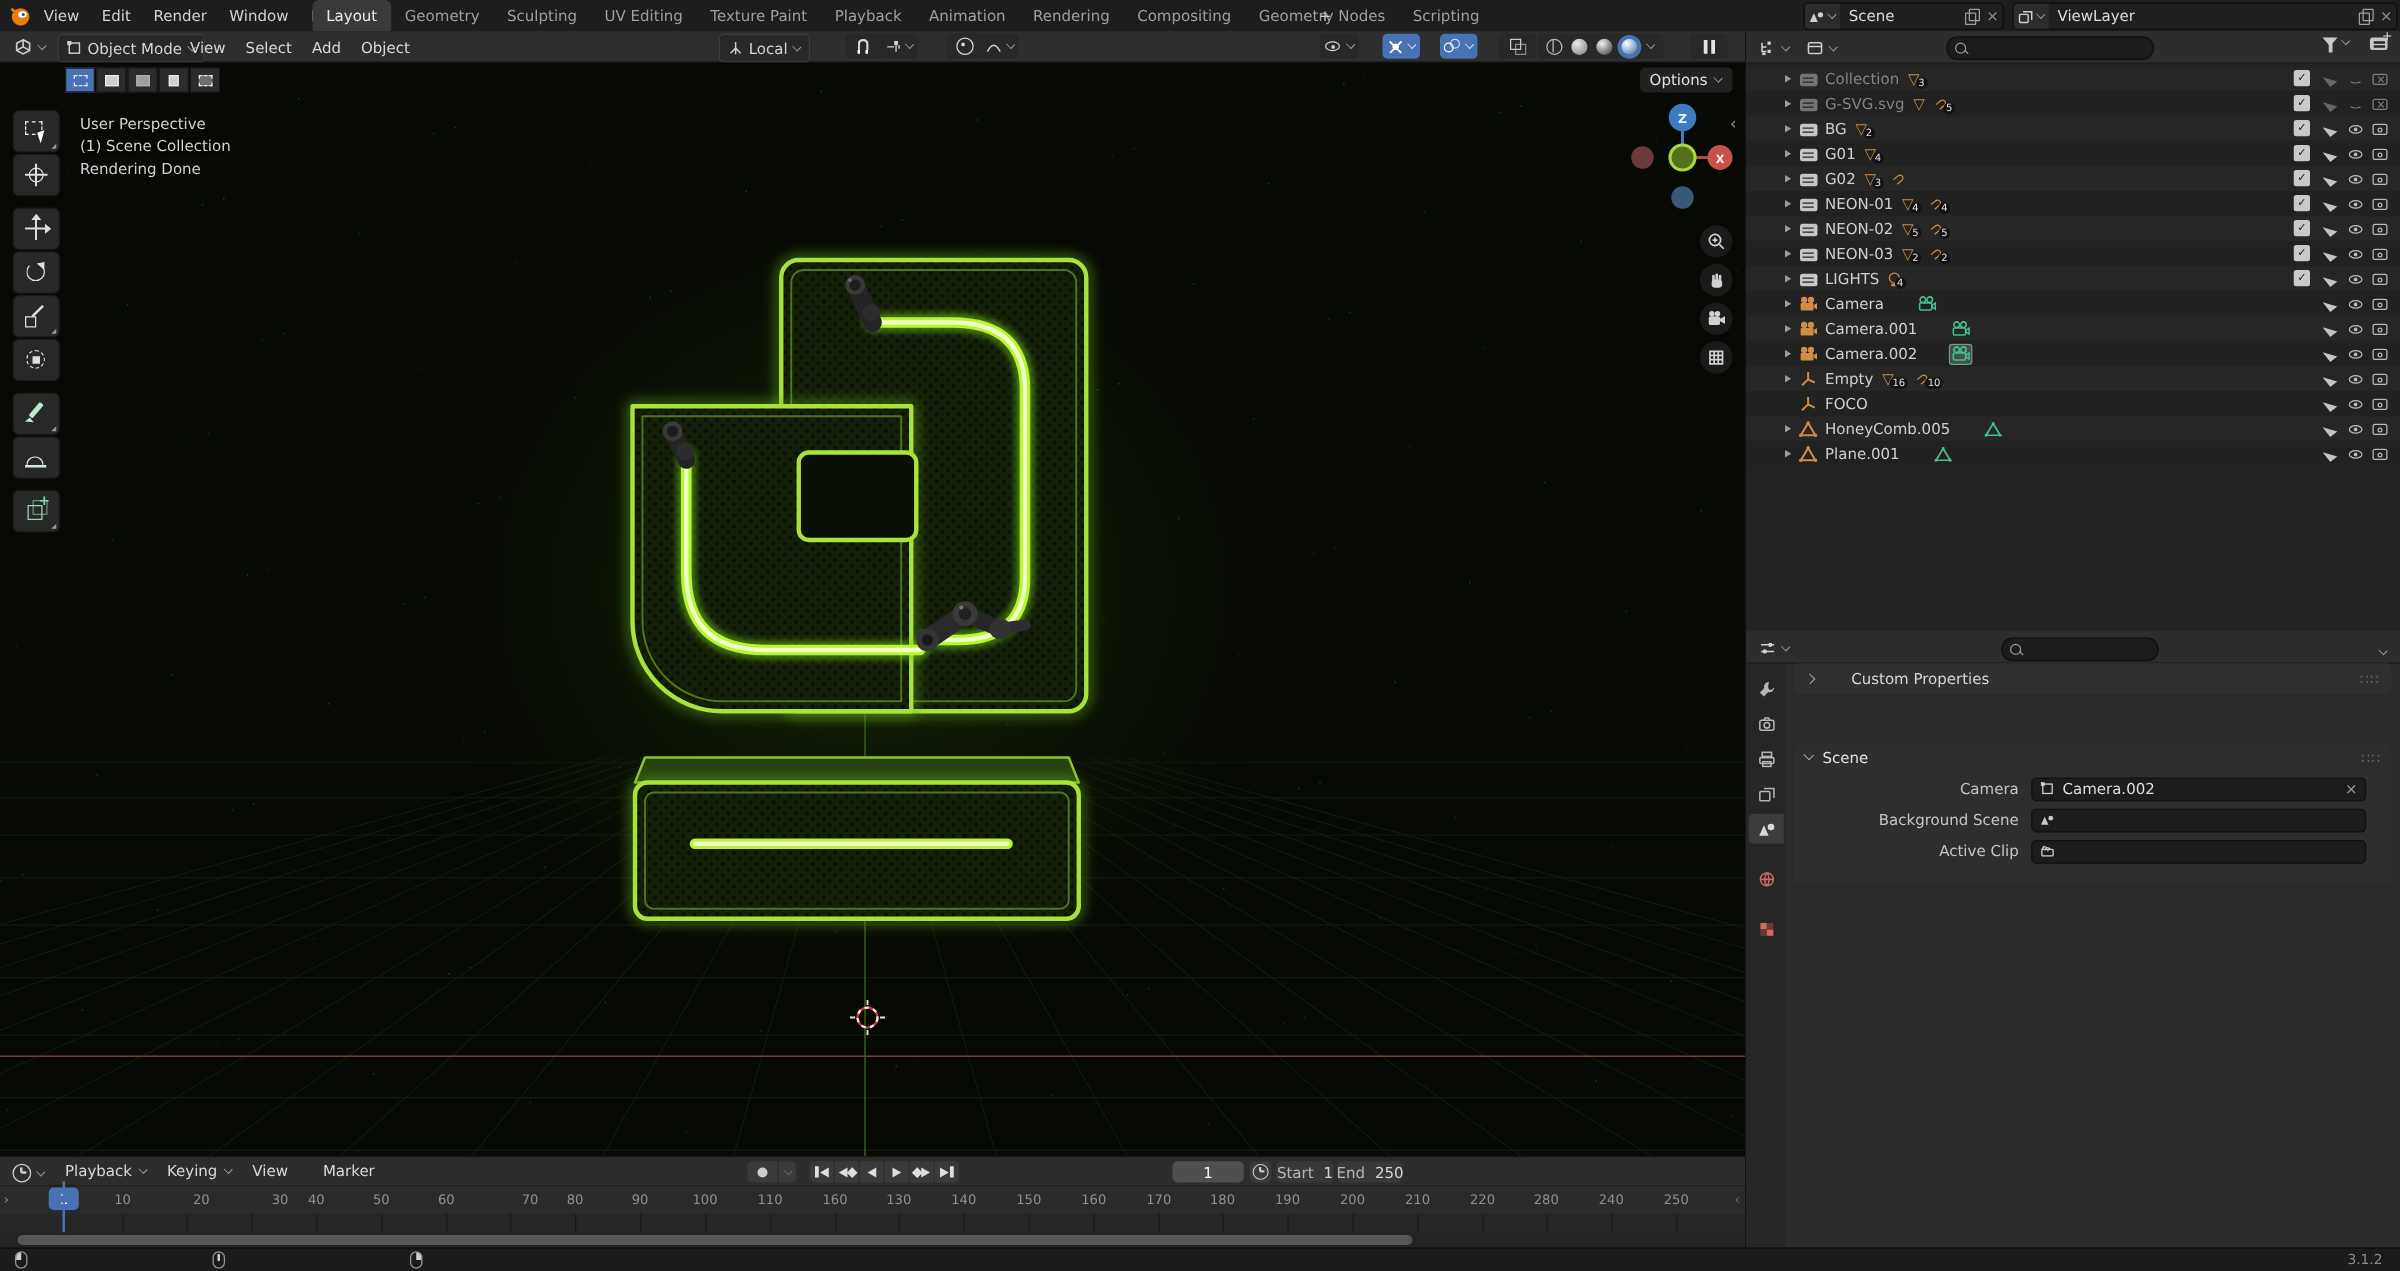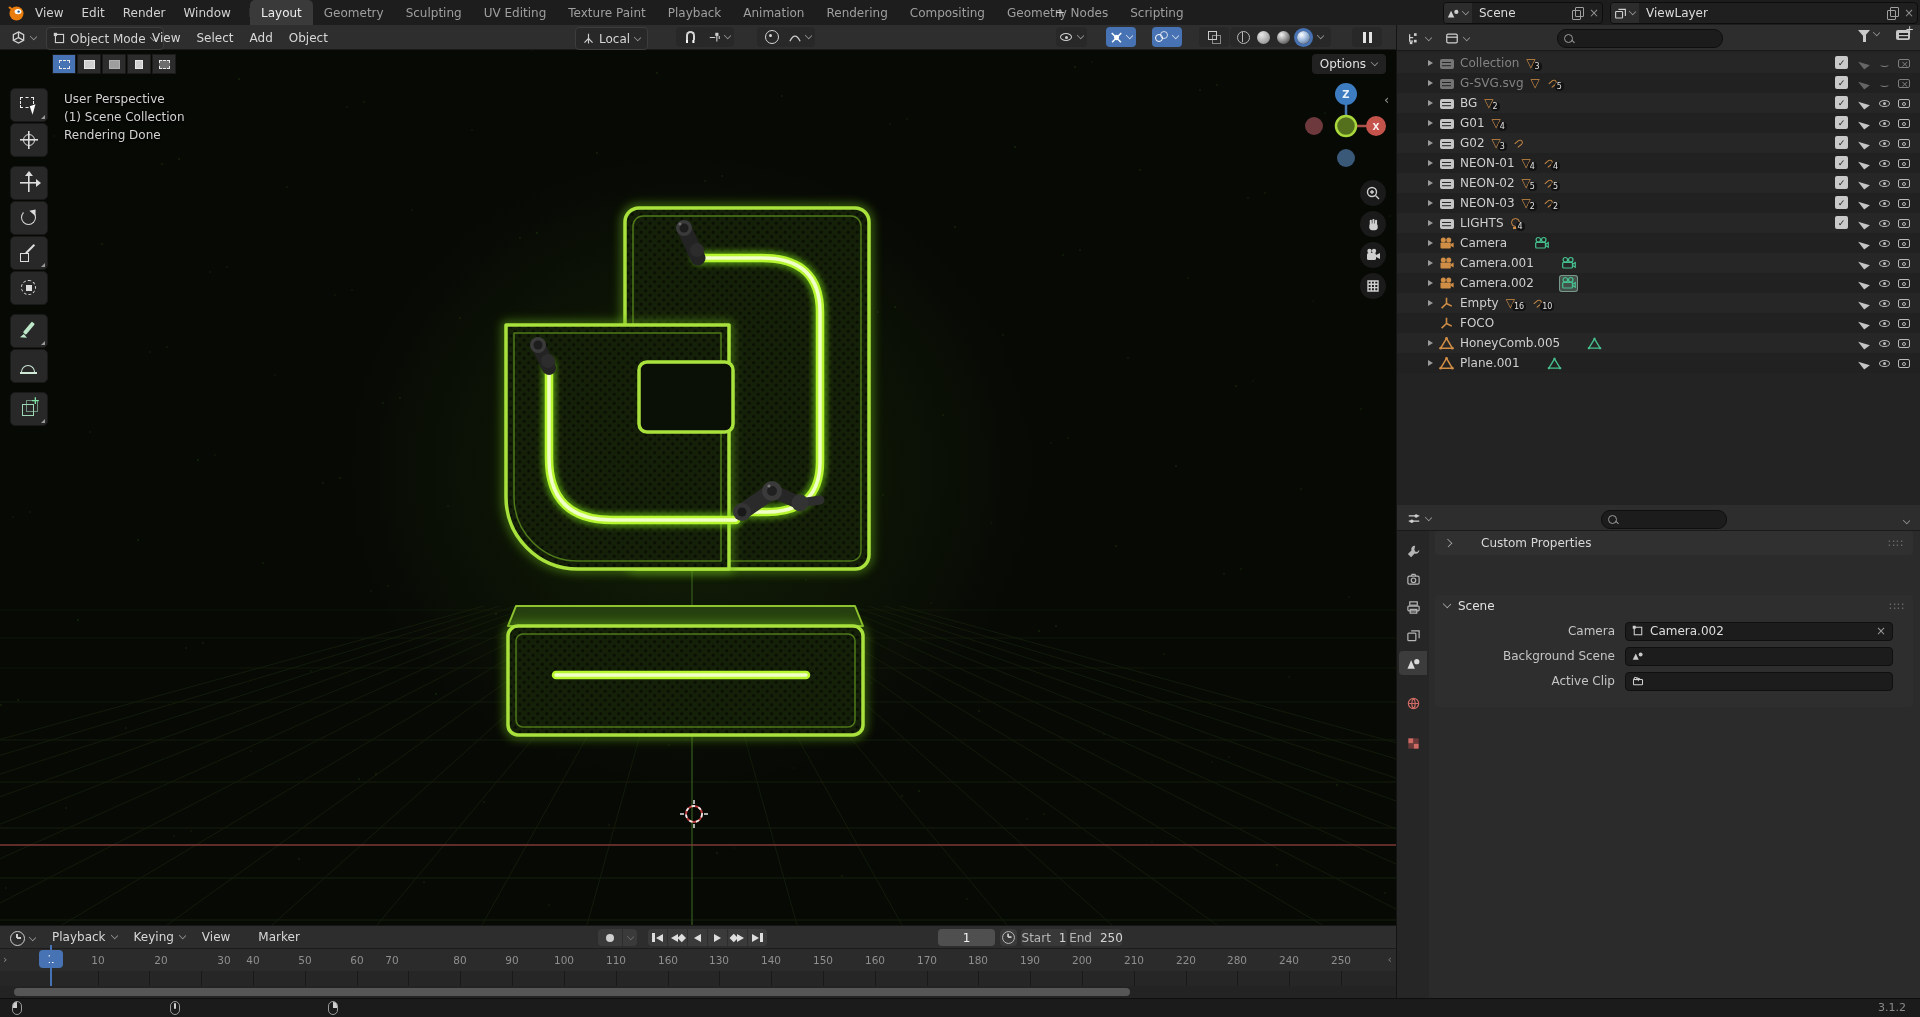--- a/index.html
+++ b/index.html
@@ -1495,21 +1495,21 @@
     <div id="ruler">
       <span class="abs" style="left:3px;top:4px;color:#8a8a8a;font-size:11px">›</span>
       <div>
 
       <span class="rlabel" style="left: 98px;">10</span>
           <span class="rlabel" style="left: 161px;">20</span>
           <span class="rlabel" style="left: 201px; margin-left: 23px;">30</span>
           <span class="rlabel" style="left: 253px;">40</span>
           <span class="rlabel" style="left: 305px;">50</span>
           <span class="rlabel" style="left: 357px;">60</span>
-          <span class="rlabel" style="left: 392px;">70</span>
+          <span class="rlabel" style="left: 424px;">70</span>
           <span class="rlabel" style="left: 460px;">80</span>
           <span class="rlabel" style="left: 512px;">90</span>
           <span class="rlabel" style="left: 564px;">100</span>
           <span class="rlabel" style="left: 616px;">110</span>
           <span class="rlabel" style="left: 668px;">160</span>
           <span class="rlabel" style="left: 719px;">130</span>
           <span class="rlabel" style="left: 771px;">140</span>
           <span class="rlabel" style="left: 823px;">150</span>
           <span class="rlabel" style="left: 875px;">160</span>
           <span class="rlabel" style="left: 927px;">170</span>

